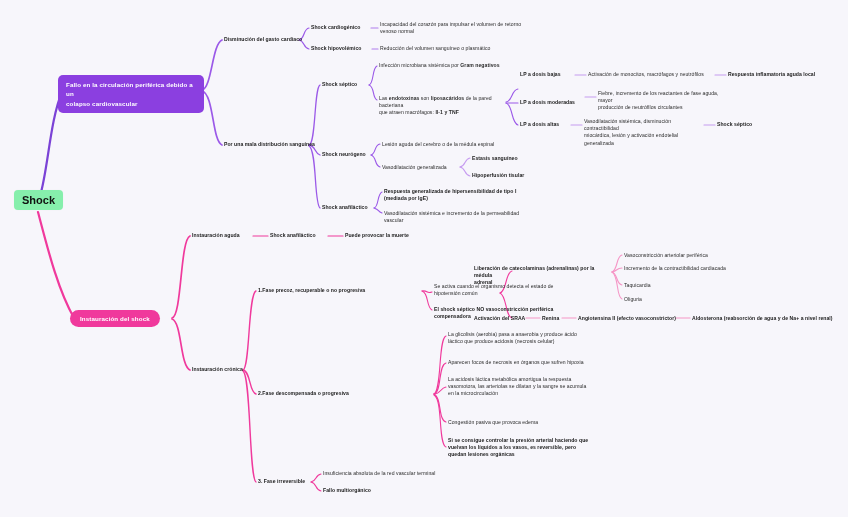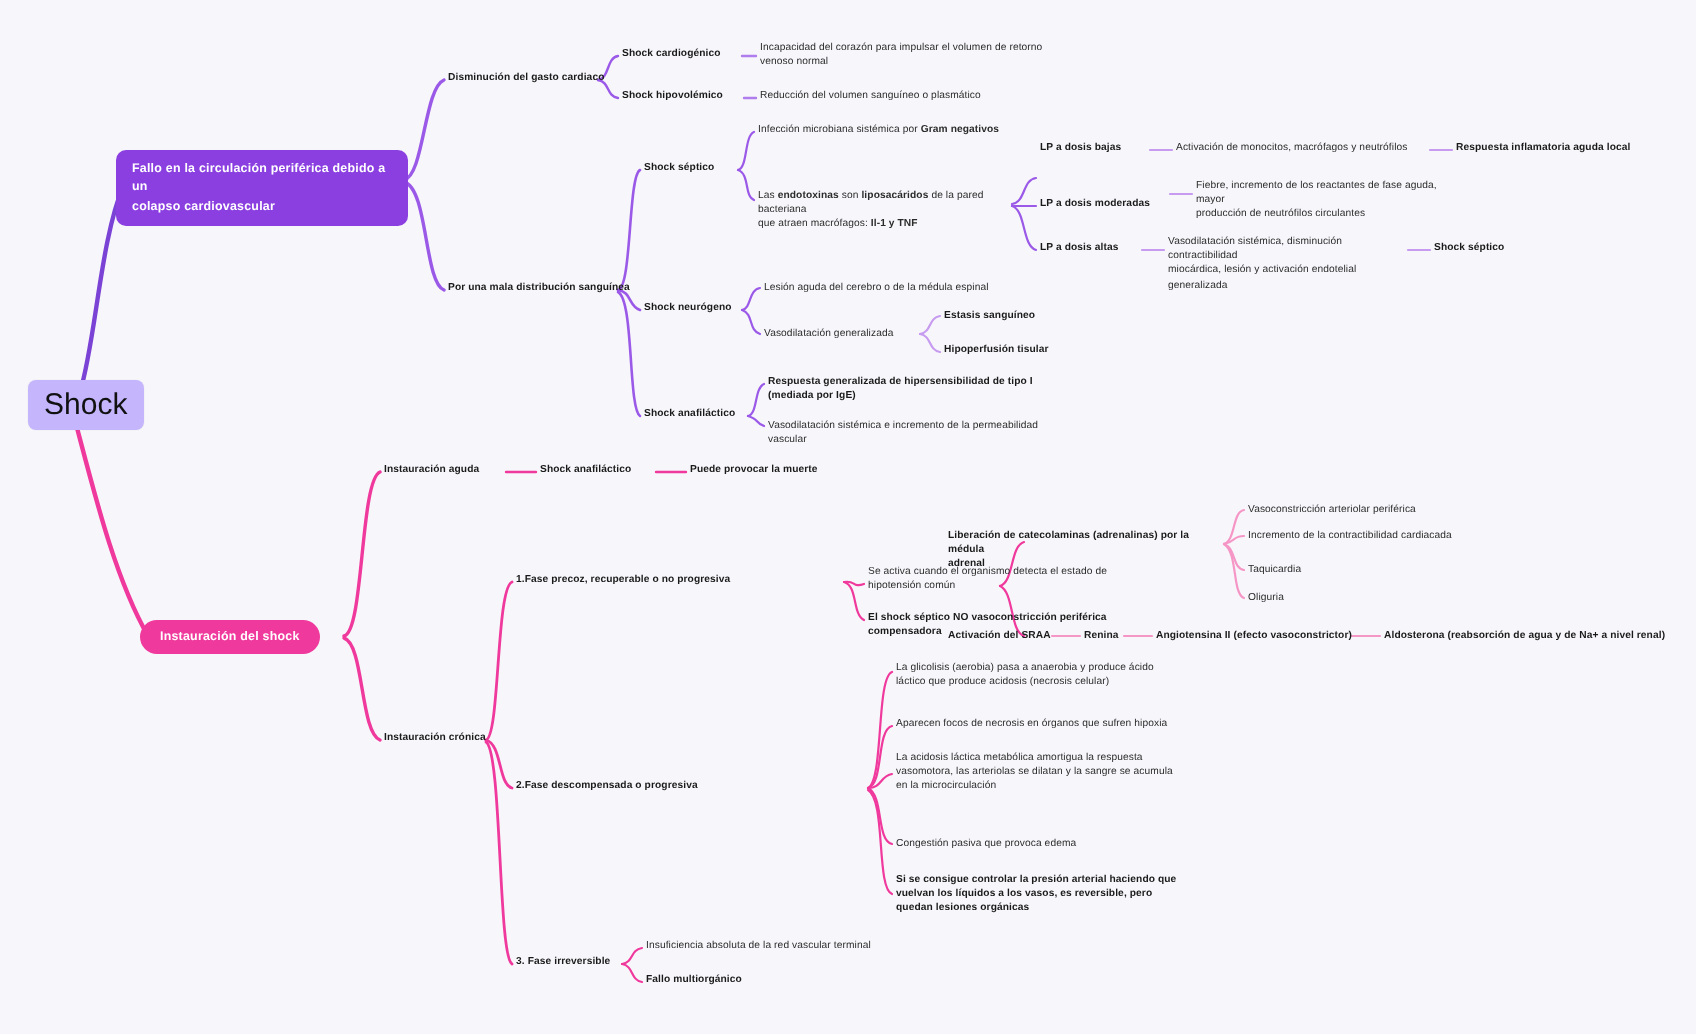--- a/index.html
+++ b/index.html
@@ -27,25 +27,25 @@
     color: #1a1a1a;
     white-space: pre-line;
     letter-spacing: 0.01em;
   }
   .node.b { font-weight: bold; }
   .node.n { font-weight: normal; color: #2b2b2b; }
 
   
   .root {
     position: absolute;
-    background: #c4b5fd;
+    background: #86efac;
     border-radius: 4px;
     padding: 4px 8px;
-    font-size: 15px;
-    font-weight: normal;
+    font-size: 11px;
+    font-weight: bold;
     color: #111;
     box-shadow: 0 0 0 0.5px rgba(0,0,0,0.02);
   }
   
   .mainpurple {
     position: absolute;
     background: #8b3fe0;
     color: #ffffff;
     border-radius: 5px;
     padding: 5px 8px;

